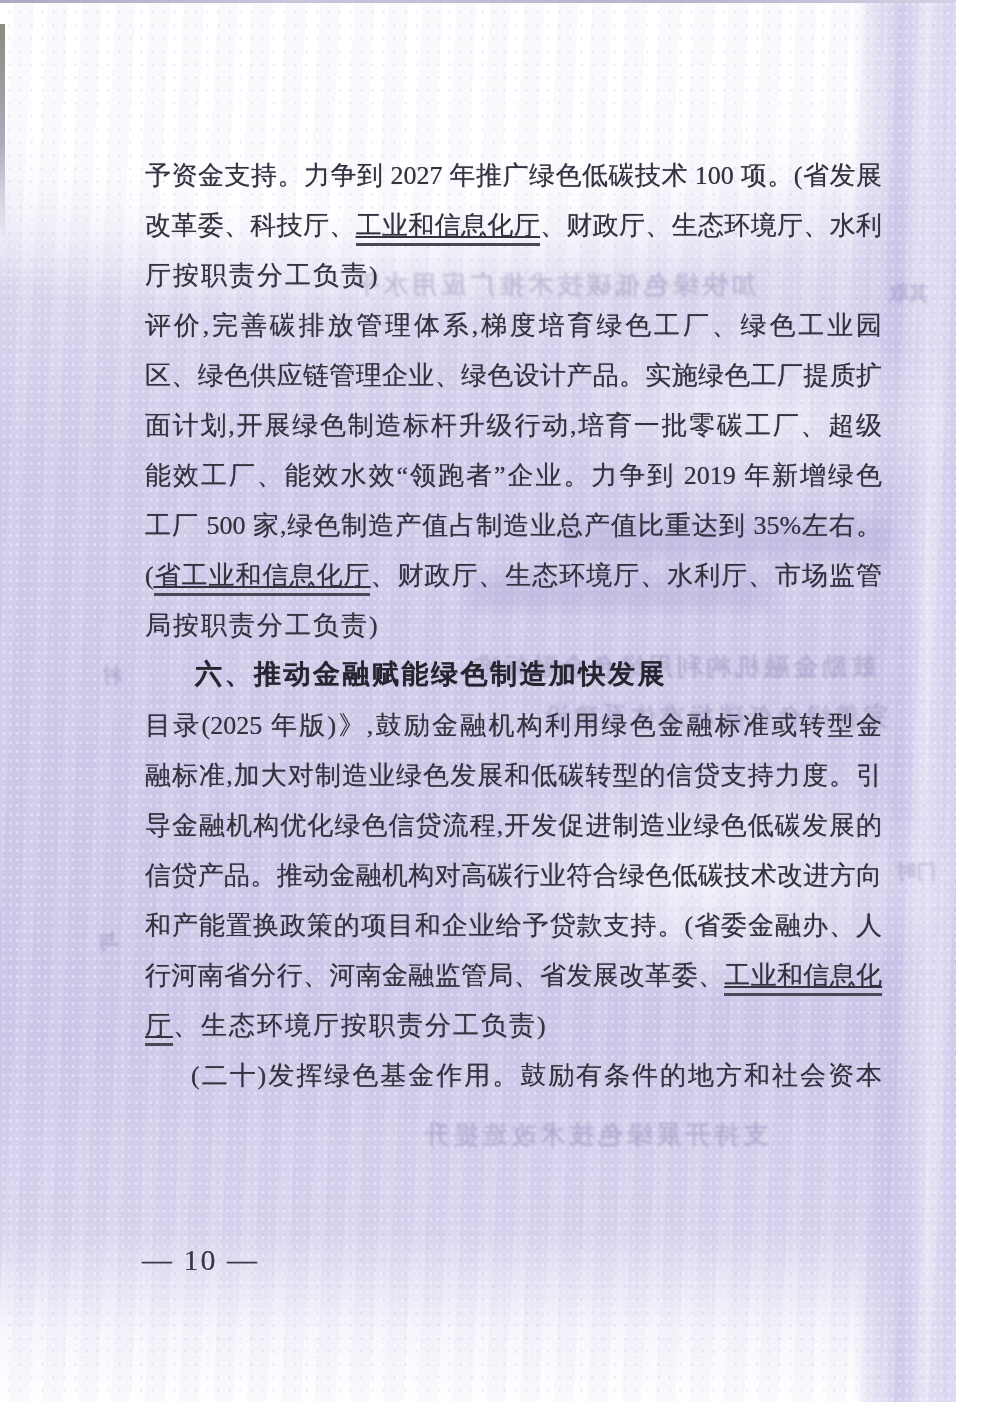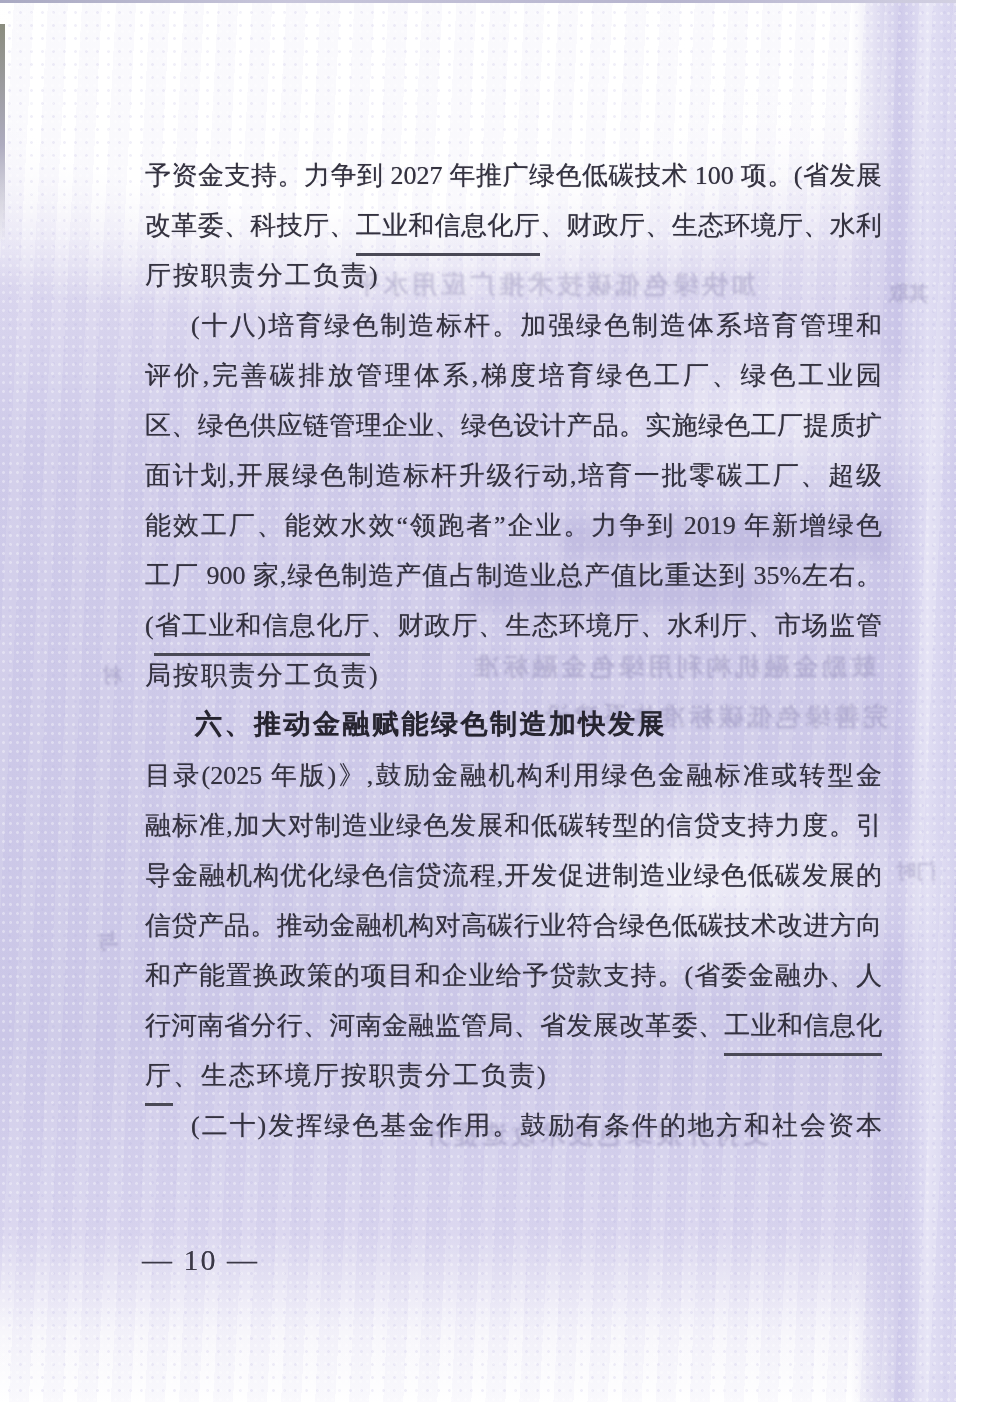--- a/index.html
+++ b/index.html
@@ -42,21 +42,21 @@
     text-align:justify;text-align-last:justify;white-space:normal;
     text-shadow:0 0 0.7px rgba(46,44,64,0.65);
   }
   .ln.short{text-align:center;text-align-last:left;letter-spacing:2px;}
   .ln.ind{text-indent:46px;}
   .ln.heading{
     text-align:left;text-align-last:left;padding-left:50px;text-indent:0;
     font-family:Liberation Mono, monospace;font-weight:700;font-size:27px;
     letter-spacing:2.5px;color:#26242f;
   }
-  .u{border-bottom:3px solid #4a4956;padding-bottom:13px;}
+  .u{border-bottom:3px solid #4a4956;padding-bottom:3px;text-decoration:underline;}
   .u:empty{border-bottom:none;padding-bottom:0;}
 
   .page-number{
     position:absolute;left:142px;top:1243px;width:140px;
     font-size:30px;letter-spacing:2px;color:#3a3846;
     text-shadow:0 0 0.6px rgba(46,44,64,0.6);
   }
 
   .bleed{
     position:absolute;transform:scaleX(-1);color:rgba(108,102,150,0.28);
@@ -89,26 +89,25 @@
   <div class="bleed bl3">支持开展绿色技术改造提升</div>
   <div class="bleed small bl4">其取</div>
   <div class="bleed small bl5">门时</div>
   <div class="bleed small bl6">村</div>
   <div class="bleed small bl7">与</div>
 
   <div class="textblock">
     <div class="ln"><span>予资金支持。力争到 2027 年推广绿色低碳技术 100 项。(省发展</span></div>
     <div class="ln"><span>改革委、科技厅、</span><span class="u">工业和信息化厅</span><span>、财政厅、生态环境厅、水利</span></div>
     <div class="ln short"><span>厅按职责分工负责)</span></div>
-    <div class="ln ind"><span>(十八)培育绿色制造标杆。加强绿色制造体系培育管理和</span></div>
     <div class="ln"><span>评价,完善碳排放管理体系,梯度培育绿色工厂、绿色工业园</span></div>
     <div class="ln"><span>区、绿色供应链管理企业、绿色设计产品。实施绿色工厂提质扩</span></div>
     <div class="ln"><span>面计划,开展绿色制造标杆升级行动,培育一批零碳工厂、超级</span></div>
     <div class="ln"><span>能效工厂、能效水效“领跑者”企业。力争到 2019 年新增绿色</span></div>
-    <div class="ln"><span>工厂 900 家,绿色制造产值占制造业总产值比重达到 35%左右。</span></div>
+    <div class="ln"><span>工厂 500 家,绿色制造产值占制造业总产值比重达到 35%左右。</span></div>
     <div class="ln"><span>(</span><span class="u">省工业和信息化厅</span><span>、财政厅、生态环境厅、水利厅、市场监管</span></div>
     <div class="ln short"><span>局按职责分工负责)</span></div>
     <div class="ln heading"><span>六、推动金融赋能绿色制造加快发展</span></div>
     <div class="ln"><span>目录(2025 年版)》,鼓励金融机构利用绿色金融标准或转型金</span></div>
     <div class="ln"><span>融标准,加大对制造业绿色发展和低碳转型的信贷支持力度。引</span></div>
     <div class="ln"><span>导金融机构优化绿色信贷流程,开发促进制造业绿色低碳发展的</span></div>
     <div class="ln"><span>信贷产品。推动金融机构对高碳行业符合绿色低碳技术改进方向</span></div>
     <div class="ln"><span>和产能置换政策的项目和企业给予贷款支持。(省委金融办、人</span></div>
     <div class="ln"><span>行河南省分行、河南金融监管局、省发展改革委、</span><span class="u">工业和信息化</span></div>
     <div class="ln short"><span class="u">厅</span><span>、生态环境厅按职责分工负责)</span></div>

